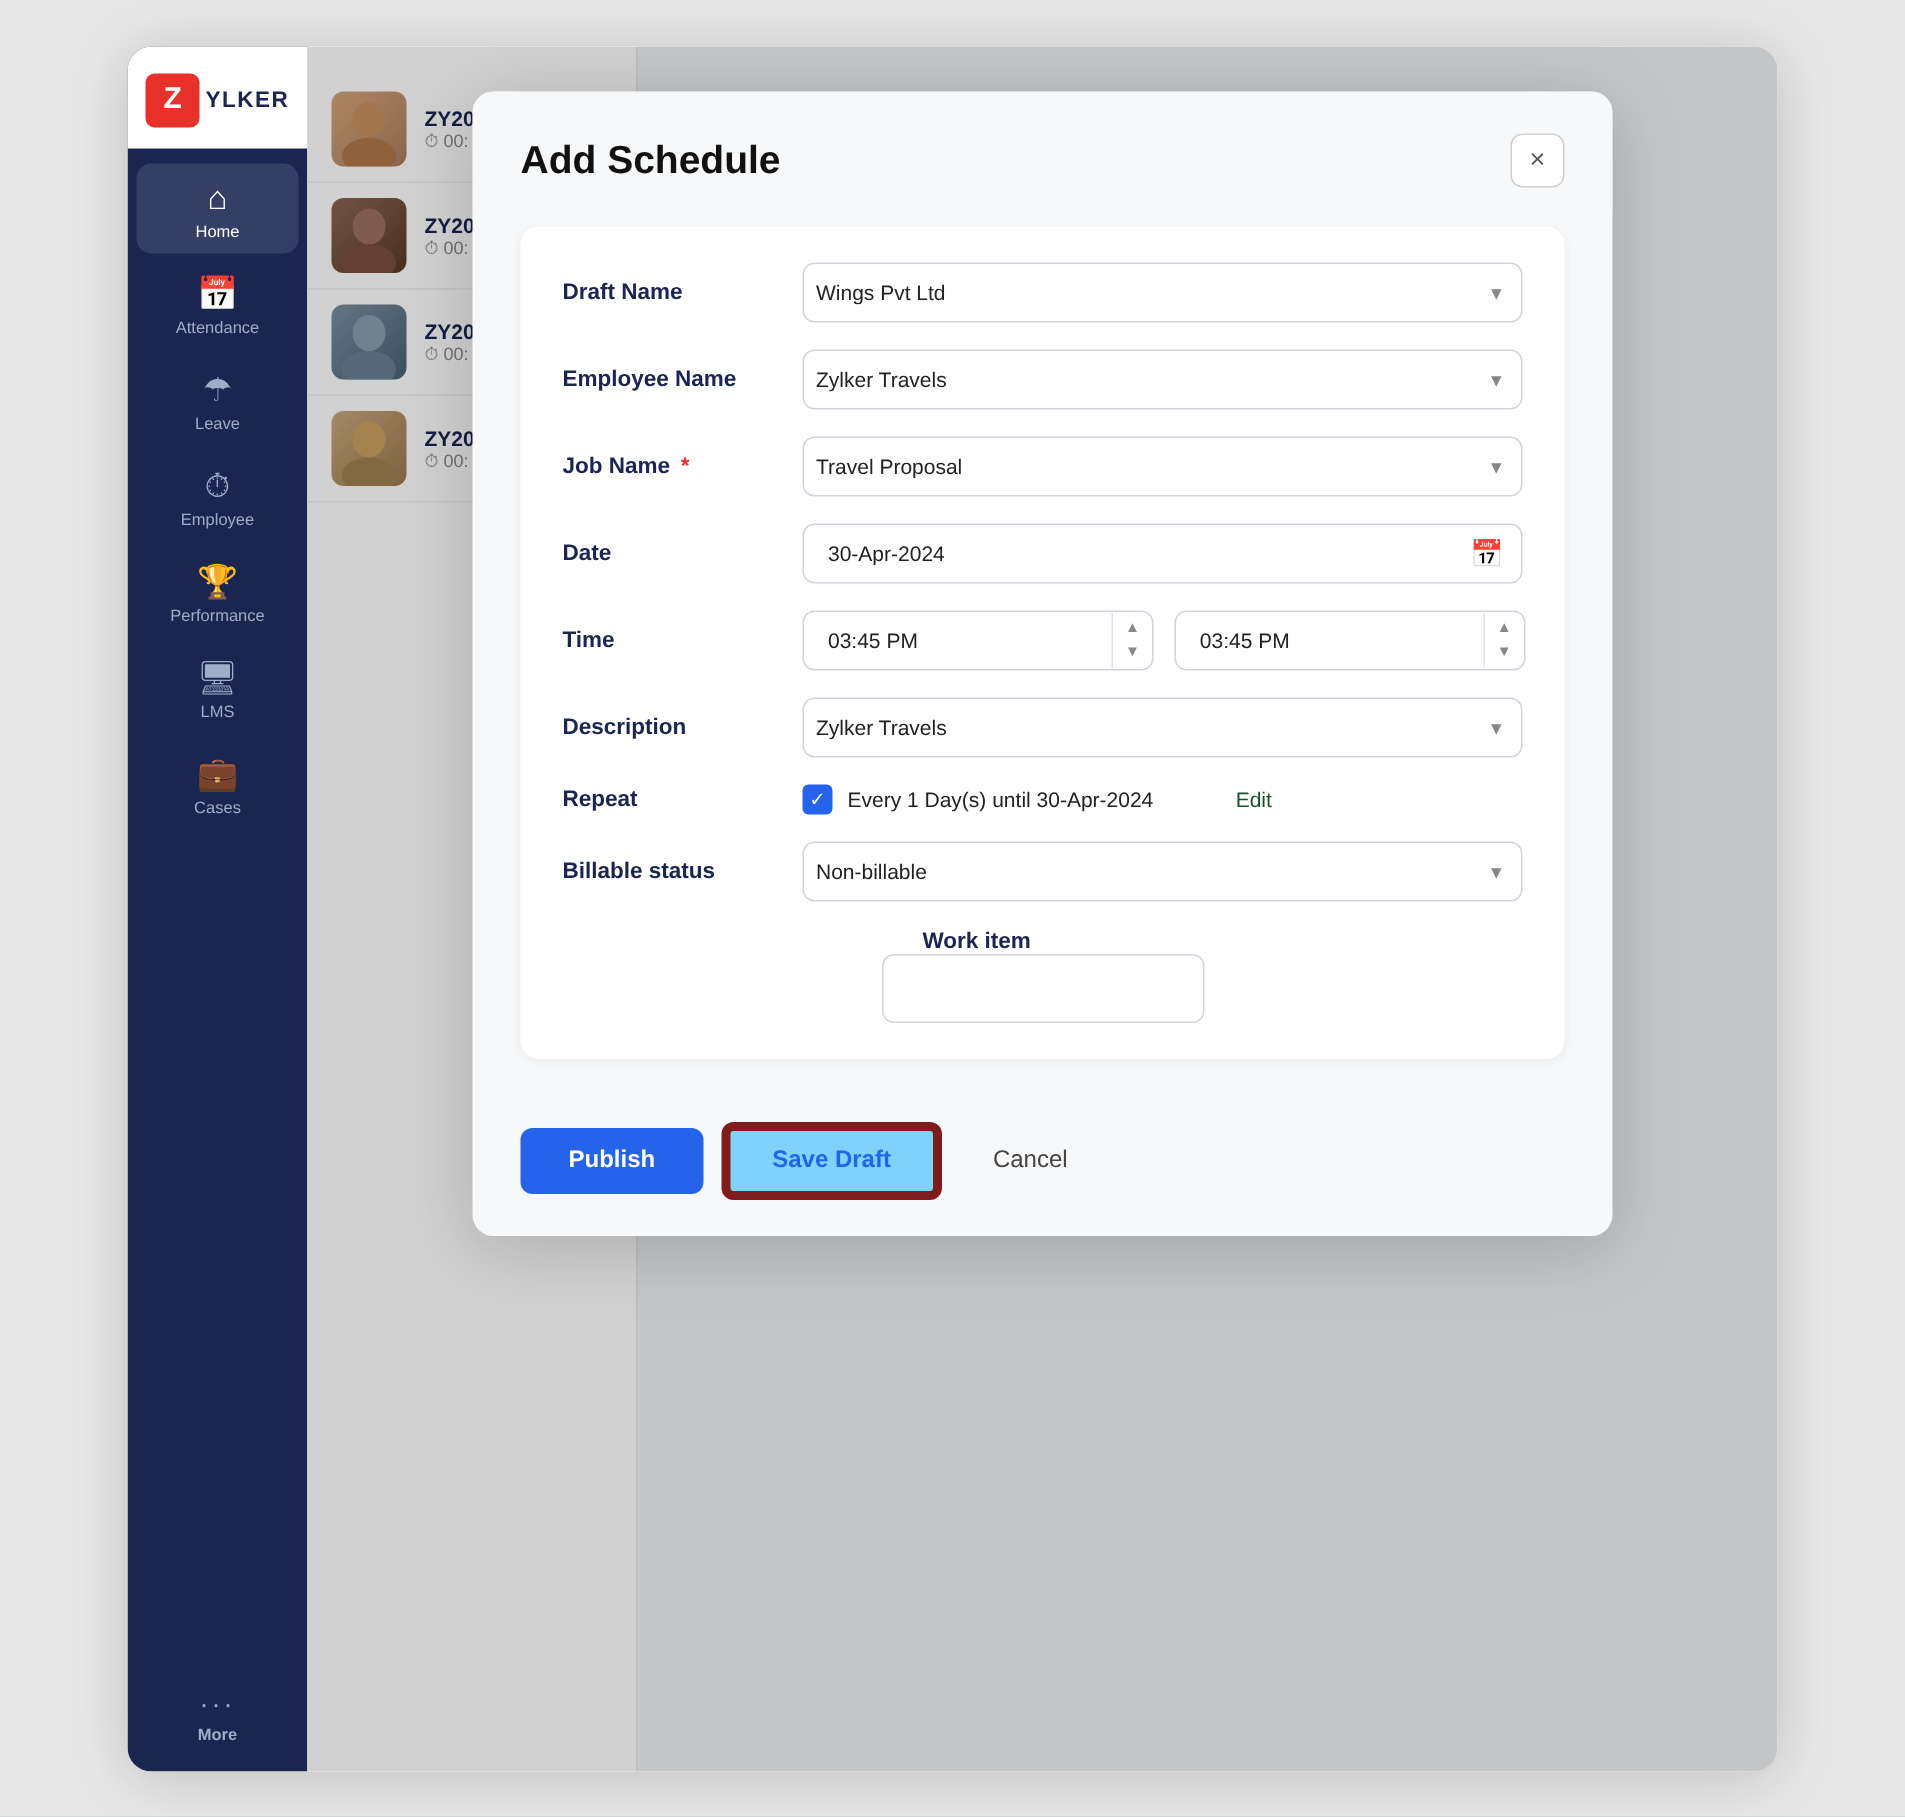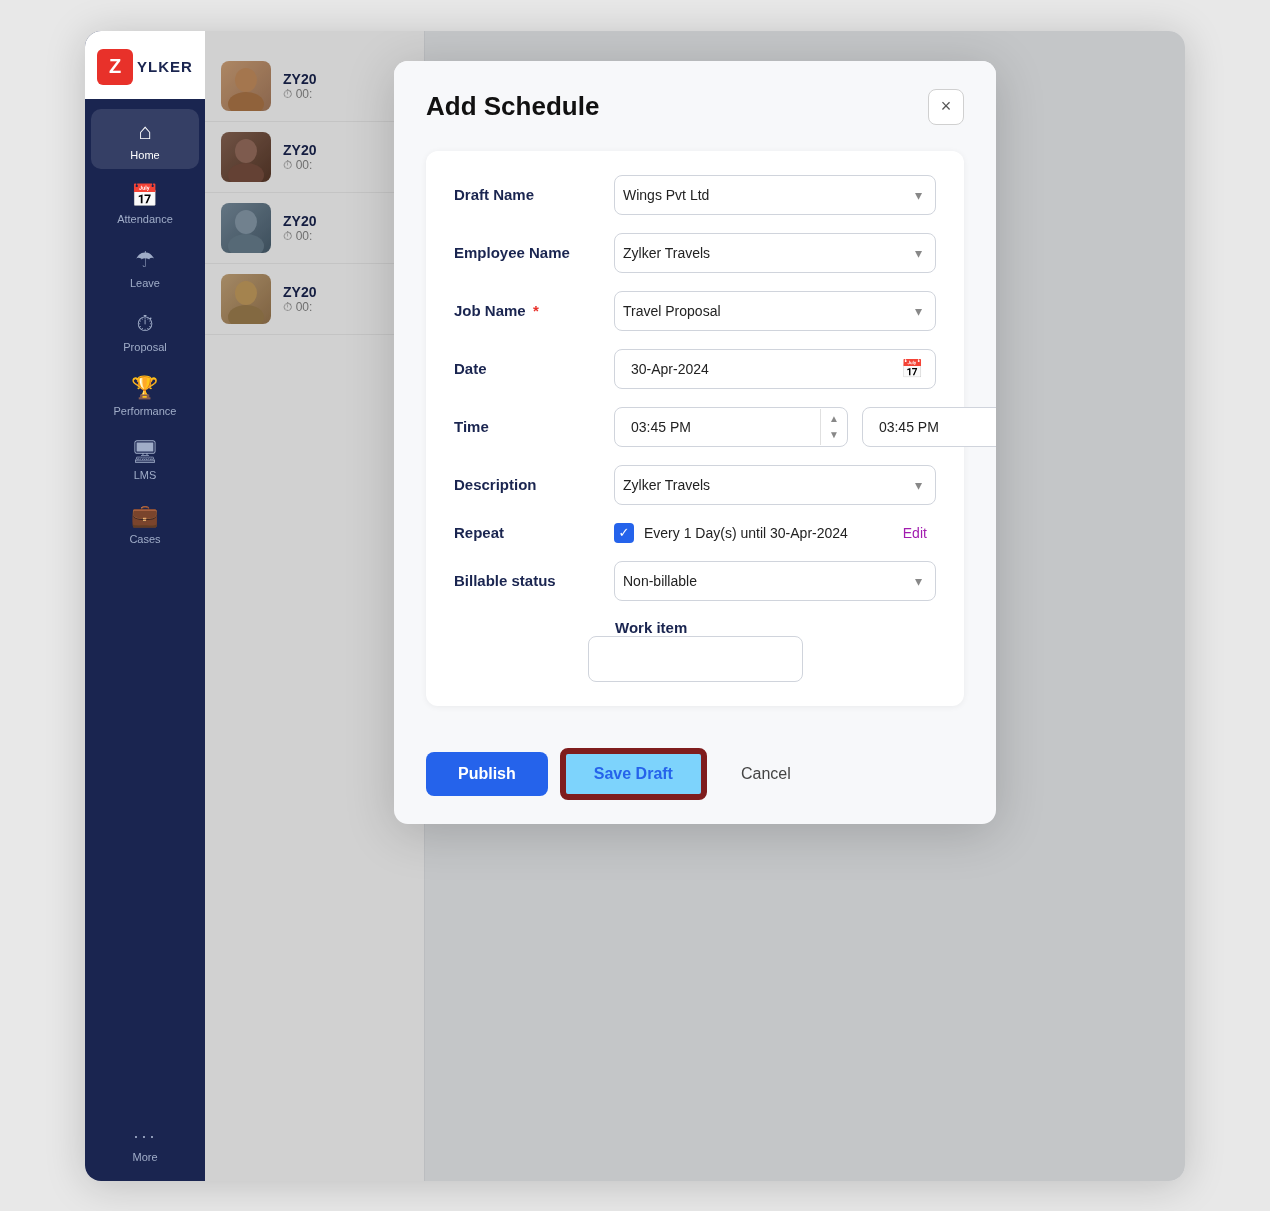--- a/index.html
+++ b/index.html
@@ -146,21 +146,21 @@
       background: rgba(0,0,0,0.18);
       display: flex;
       align-items: flex-start;
       justify-content: center;
       padding-top: 30px;
       z-index: 10;
     }
     .dialog {
       background: #f7f8fa;
       border-radius: 14px;
-      width: 602px;
+      width: 760px;
       max-height: 1060px;
       box-shadow: 0 8px 50px rgba(0,0,0,0.18);
       display: flex;
       flex-direction: column;
       overflow: hidden;
     }
     .dialog-header {
       display: flex;
       align-items: center;
       justify-content: space-between;
@@ -319,21 +319,21 @@
       color: #fff;
       font-size: 13px;
       flex-shrink: 0;
       cursor: pointer;
     }
     .repeat-text {
       font-size: 14px;
       color: #222;
     }
     .repeat-edit {
-      color: #a21caf;
+      color: #14532d;
       font-weight: 500;
       cursor: pointer;
       padding-left: 46px;
     }
     .work-item-input {
       width: 100%;
       padding: 11px 16px;
       border: 1.5px solid #d0d4dc;
       border-radius: 8px;
       font-size: 14px;
@@ -405,38 +405,38 @@
       <div class="sidebar-item">
         <span class="sidebar-item-icon">📅</span>
         <span class="sidebar-item-label">Attendance</span>
       </div>
       <div class="sidebar-item">
         <span class="sidebar-item-icon">☂</span>
         <span class="sidebar-item-label">Leave</span>
       </div>
       <div class="sidebar-item">
         <span class="sidebar-item-icon">⏱</span>
-        <span class="sidebar-item-label">Proposal</span>
+        <span class="sidebar-item-label">Employee</span>
       </div>
       <div class="sidebar-item">
         <span class="sidebar-item-icon">🏆</span>
         <span class="sidebar-item-label">Performance</span>
       </div>
       <div class="sidebar-item">
         <span class="sidebar-item-icon">🖥</span>
         <span class="sidebar-item-label">LMS</span>
       </div>
       <div class="sidebar-item">
         <span class="sidebar-item-icon">💼</span>
         <span class="sidebar-item-label">Cases</span>
       </div>
     </nav>
     <div class="sidebar-more">
       <span style="font-size:18px;letter-spacing:2px;">···</span>
-      <span style="font-size:11px;font-weight:400;">More</span>
+      <span style="font-size:11px;font-weight:700;">More</span>
     </div>
   </div>
 
   <div class="main-area">
     <div class="content-with-panel">
 
       <div class="employee-panel">
 
         <div class="employee-card">
           <div class="employee-avatar" style="background:linear-gradient(135deg,#d4a57a,#a87c5e);">

